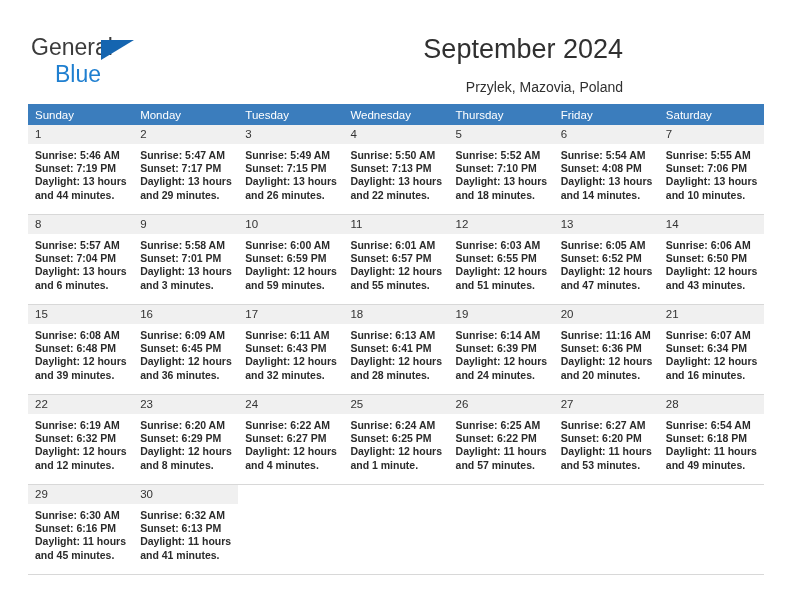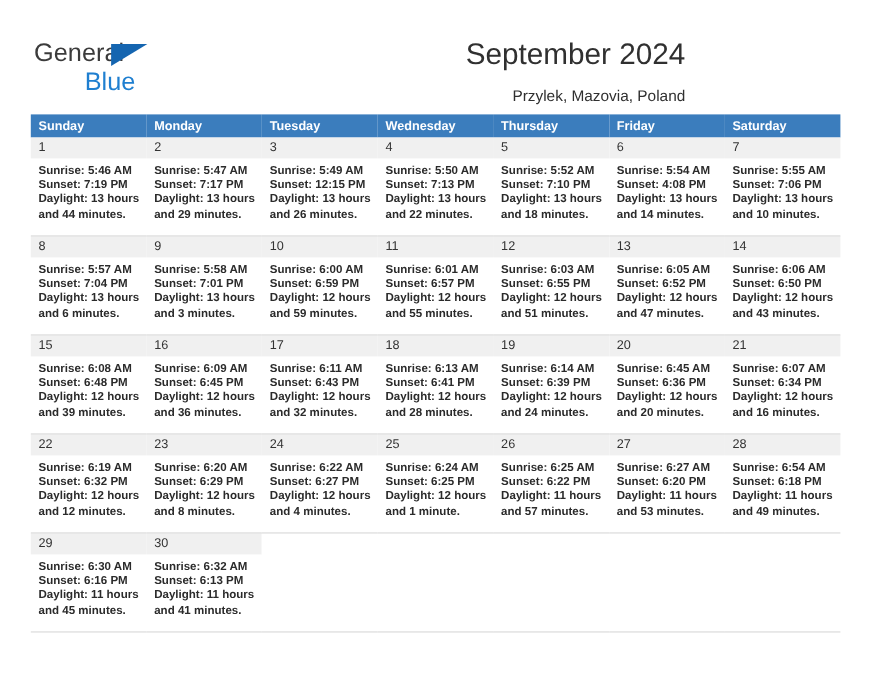--- a/index.html
+++ b/index.html
@@ -49,21 +49,21 @@
     position: absolute;
     left: 70px;
     top: 4px;
     width: 0;
     height: 0;
     border-left: 33px solid #1565b0;
     border-bottom: 20px solid transparent;
   }
   .logo-row2 {
     display: block;
-    margin-left: 46px;
+    margin-left: 24px;
     margin-top: 1px;
     font-size: 23px;
     color: #1f7fd0;
     height: 26px;
   }
   .title {
     position: absolute;
     right: 38px;
     top: 34px;
     font-size: 27px;
@@ -92,21 +92,21 @@
     border-collapse: collapse;
     table-layout: fixed;
     width: 736px;
   }
   table.cal col { width: 105.14px; }
 
   thead th {
     background: #3b7dbd;
     color: #ffffff;
     font-size: 11.5px;
-    font-weight: bold;
+    font-weight: normal;
     text-align: left;
     padding: 4px 0 4px 7px;
     height: 13px;
     border: none;
   }
 
   td.daycell {
     vertical-align: top;
     padding: 0;
     border: none;
@@ -192,21 +192,21 @@
                 <div>Sunrise: 5:47 AM</div>
                 <div>Sunset: 7:17 PM</div>
                 <div>Daylight: 13 hours</div>
                 <div>and 29 minutes.</div>
               </div>
             </td>
             <td class="daycell">
               <div class="daynum">3</div>
               <div class="info">
                 <div>Sunrise: 5:49 AM</div>
-                <div>Sunset: 12:15 PM</div>
+                <div>Sunset: 7:15 PM</div>
                 <div>Daylight: 13 hours</div>
                 <div>and 26 minutes.</div>
               </div>
             </td>
             <td class="daycell">
               <div class="daynum">4</div>
               <div class="info">
                 <div>Sunrise: 5:50 AM</div>
                 <div>Sunset: 7:13 PM</div>
                 <div>Daylight: 13 hours</div>
@@ -348,21 +348,21 @@
               <div class="info">
                 <div>Sunrise: 6:14 AM</div>
                 <div>Sunset: 6:39 PM</div>
                 <div>Daylight: 12 hours</div>
                 <div>and 24 minutes.</div>
               </div>
             </td>
             <td class="daycell">
               <div class="daynum">20</div>
               <div class="info">
-                <div>Sunrise: 6:45 AM</div>
+                <div>Sunrise: 11:16 AM</div>
                 <div>Sunset: 6:36 PM</div>
                 <div>Daylight: 12 hours</div>
                 <div>and 20 minutes.</div>
               </div>
             </td>
             <td class="daycell">
               <div class="daynum">21</div>
               <div class="info">
                 <div>Sunrise: 6:07 AM</div>
                 <div>Sunset: 6:34 PM</div>

